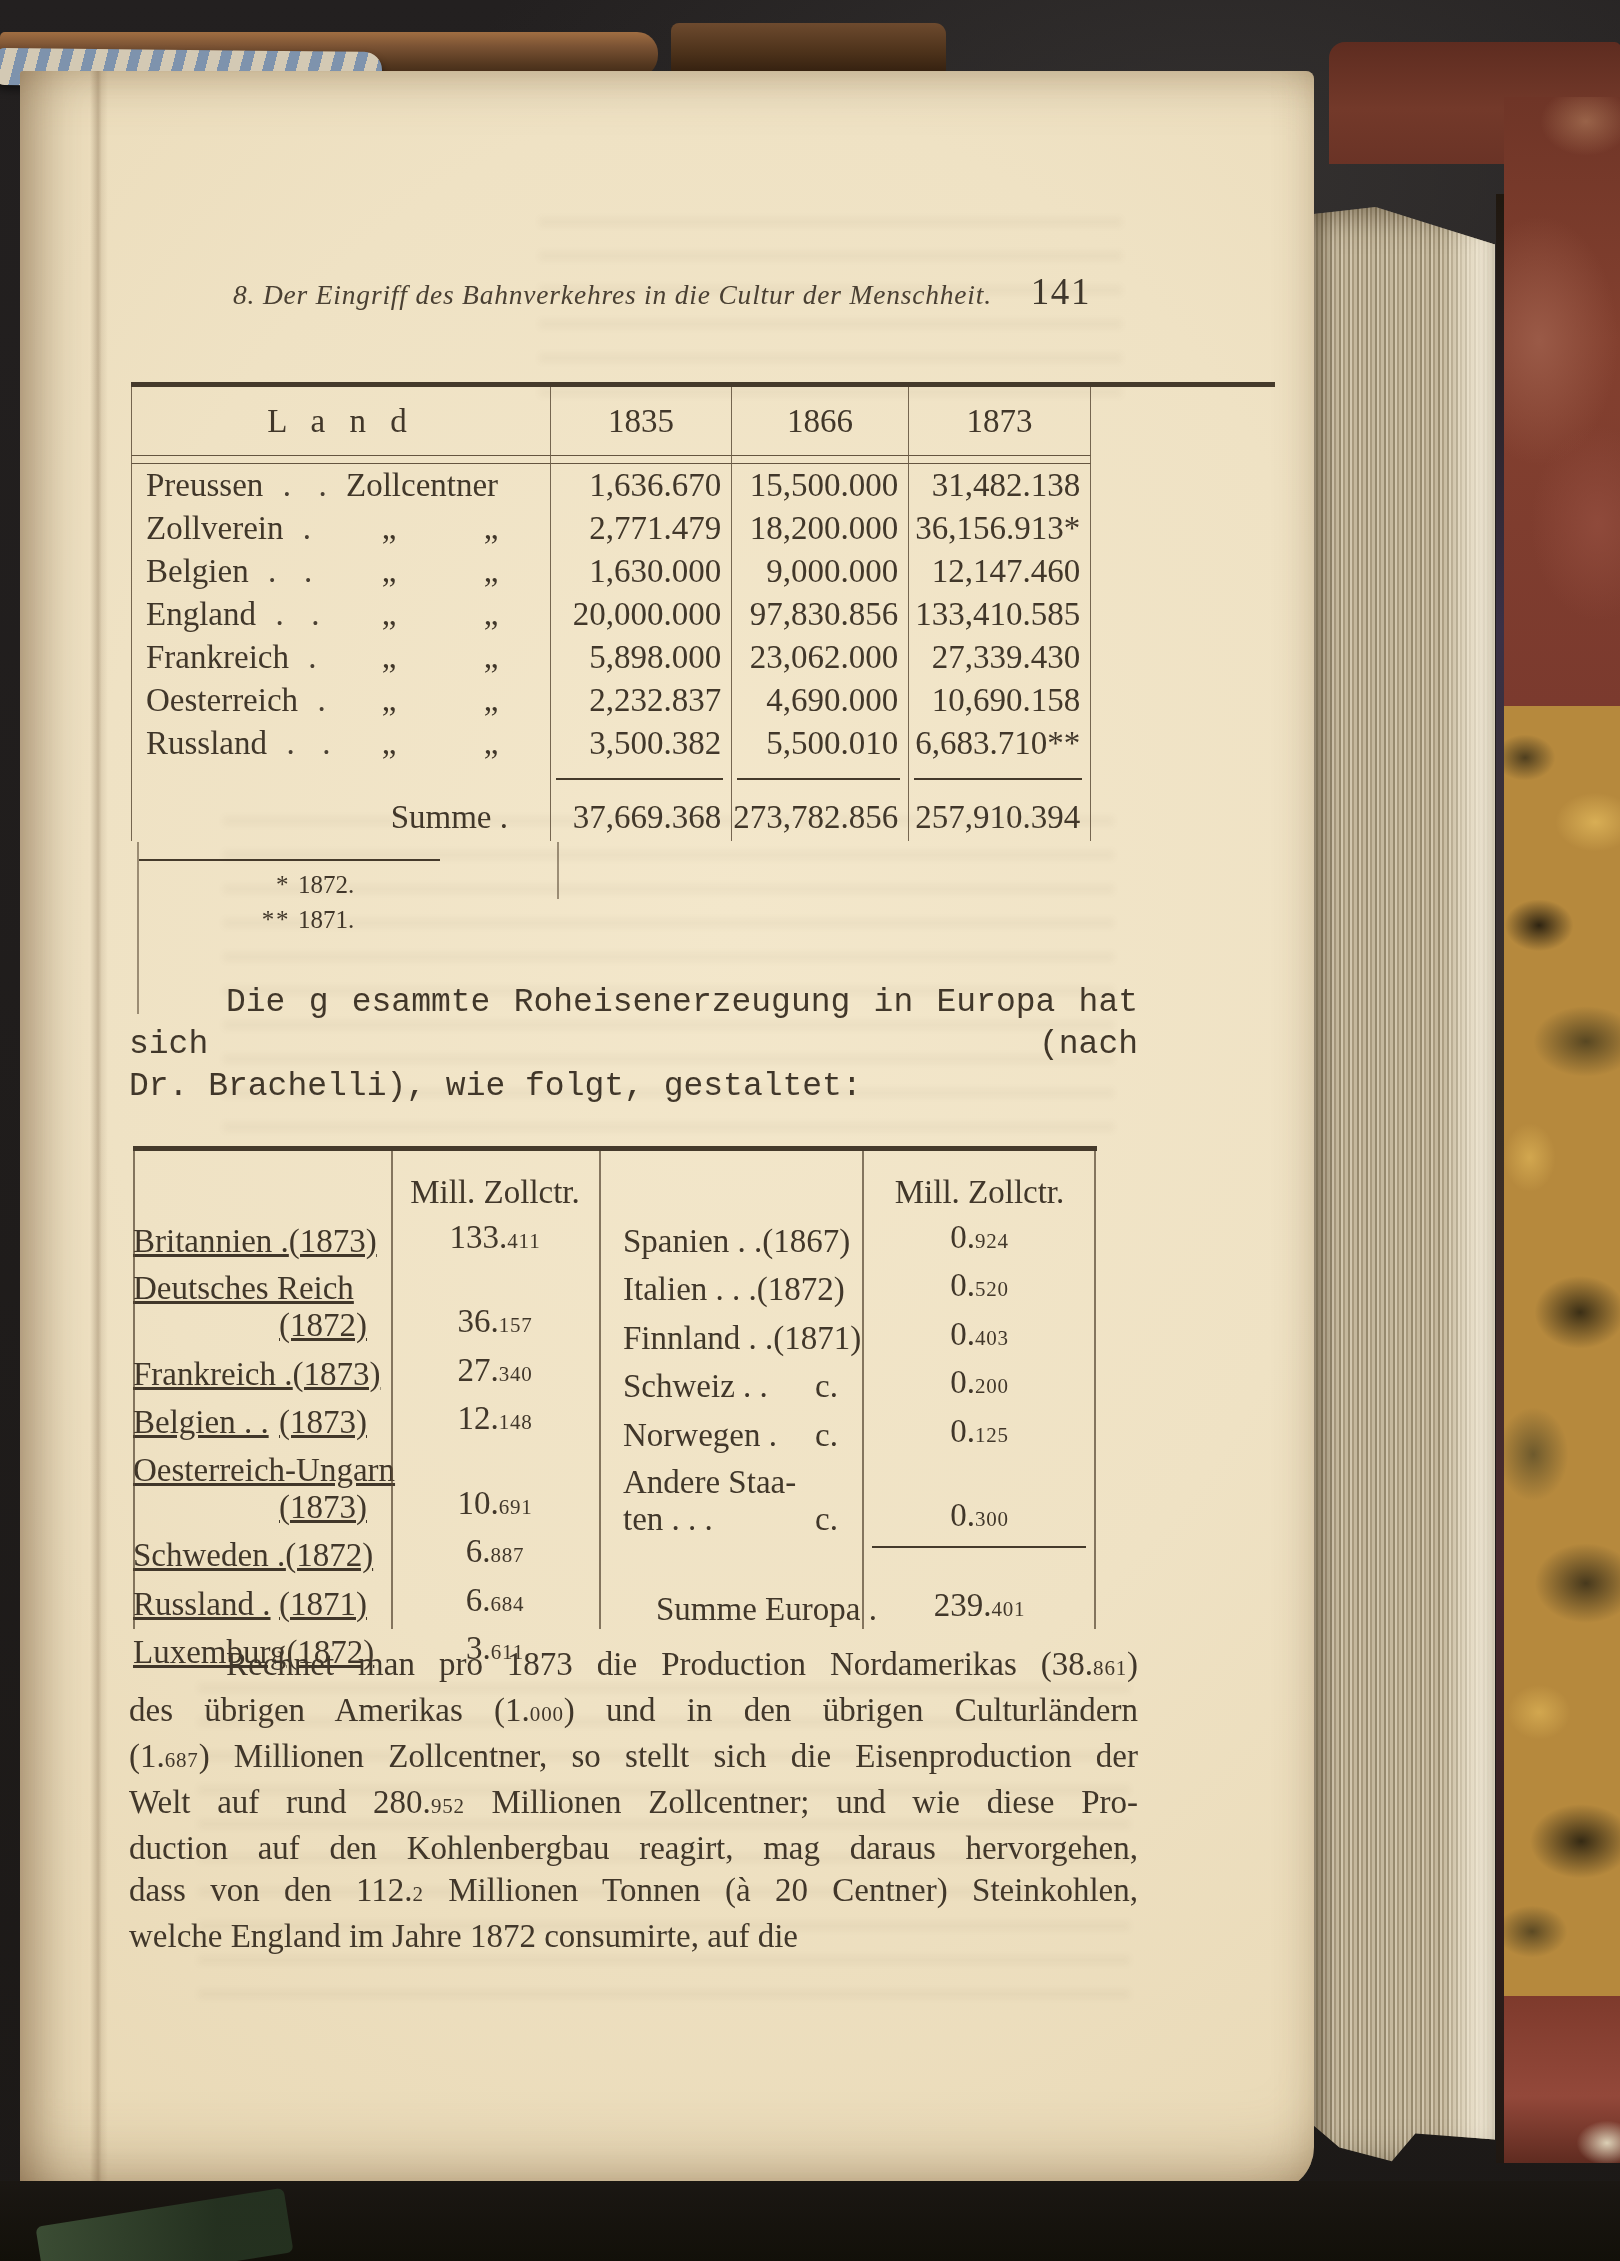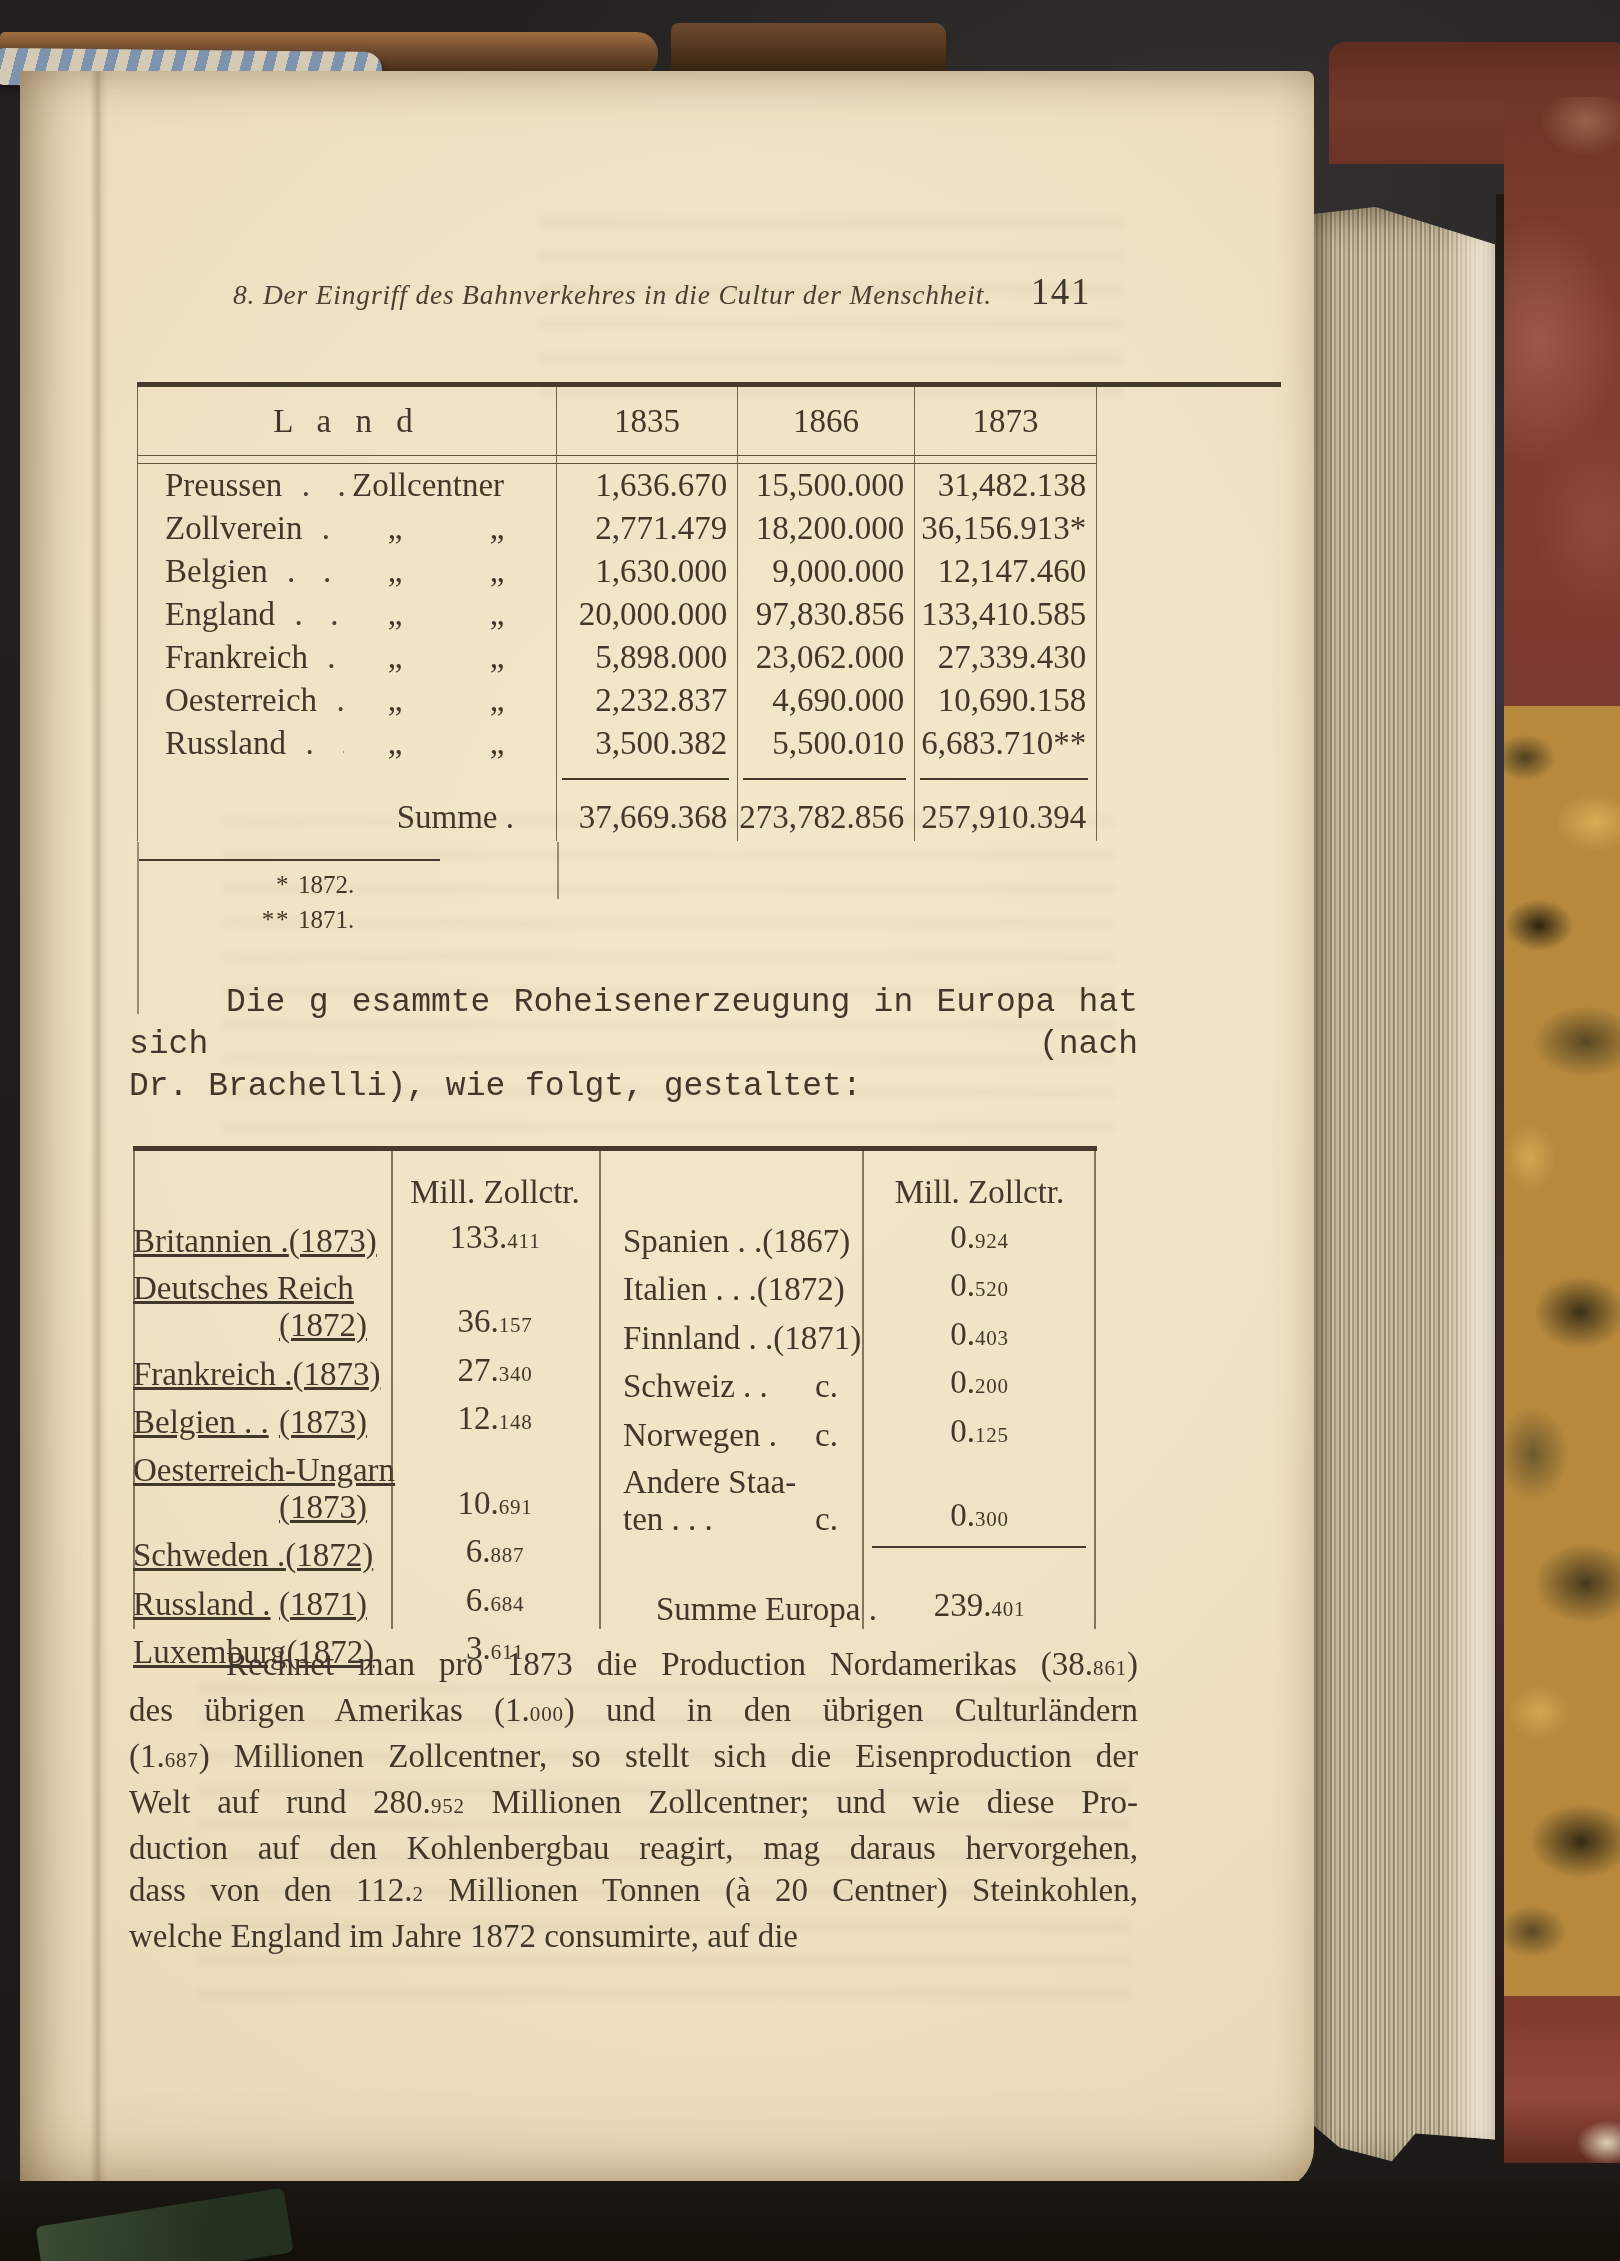--- a/index.html
+++ b/index.html
@@ -84,29 +84,29 @@
   .g1{left:519px;top:122px;width:583px;height:211px;}
   .g2{left:203px;top:721px;width:891px;height:340px;}
   .g3{left:178px;top:1588px;width:932px;height:348px;}
 
   .rh{position:absolute;left:109px;top:199px;width:1009px;display:flex;align-items:baseline;
     font-style:italic;font-size:27.5px;letter-spacing:0.8px;color:var(--ink-soft);}
   .rh-title{margin-left:104px;}
   .rh-num{margin-left:auto;margin-right:47px;font-style:normal;font-size:37px;letter-spacing:1.6px;color:#3f372c;}
 
   
-  .t1{position:absolute;left:117px;top:311px;width:1144px;border-top:5.7px solid var(--rule-dark);font-size:33px;}
+  .t1{position:absolute;left:111px;top:311px;width:1144px;border-top:5.7px solid var(--rule-dark);font-size:33px;}
   .t1-grid{display:grid;grid-template-columns:420px 181px 177px 182px;}
   .t1-grid .c{border-right:1.6px solid rgba(86,70,50,.8);}
   .t1-grid .c0{border-left:1.6px solid rgba(86,70,50,.8);}
   .hc{height:68px;display:flex;align-items:center;justify-content:center;}
   .hc.hc0{letter-spacing:8px;}
   .dv{height:6.5px;border-top:1.6px solid rgba(86,70,50,.9);border-bottom:1.6px solid rgba(86,70,50,.9);}
   .bc{height:43px;display:flex;align-items:center;}
-  .landc{padding-left:27px;}
+  .landc{padding-left:14px;}
   .dots{flex:1;padding-left:19.4px;word-spacing:19.4px;white-space:nowrap;overflow:hidden;color:var(--ink-soft);}
   .unit{width:204px;flex:none;}
   .unit.ditto{display:flex;justify-content:space-around;padding-right:8px;}
   .vnum{justify-content:flex-end;padding-right:9.7px;white-space:nowrap;}
   .sr{height:29px;position:relative;}
   .sr .sline{position:absolute;left:4.9px;right:8px;top:13px;border-top:2.4px solid var(--rule-dark);}
   .smc{height:47px;display:flex;align-items:center;padding-left:24px;}
   .sml{justify-content:flex-end;padding-right:42px;}
   .vext{position:absolute;width:1.6px;background:rgba(86,70,50,.55);}
   .ve1{left:117px;top:771px;height:172px;}

